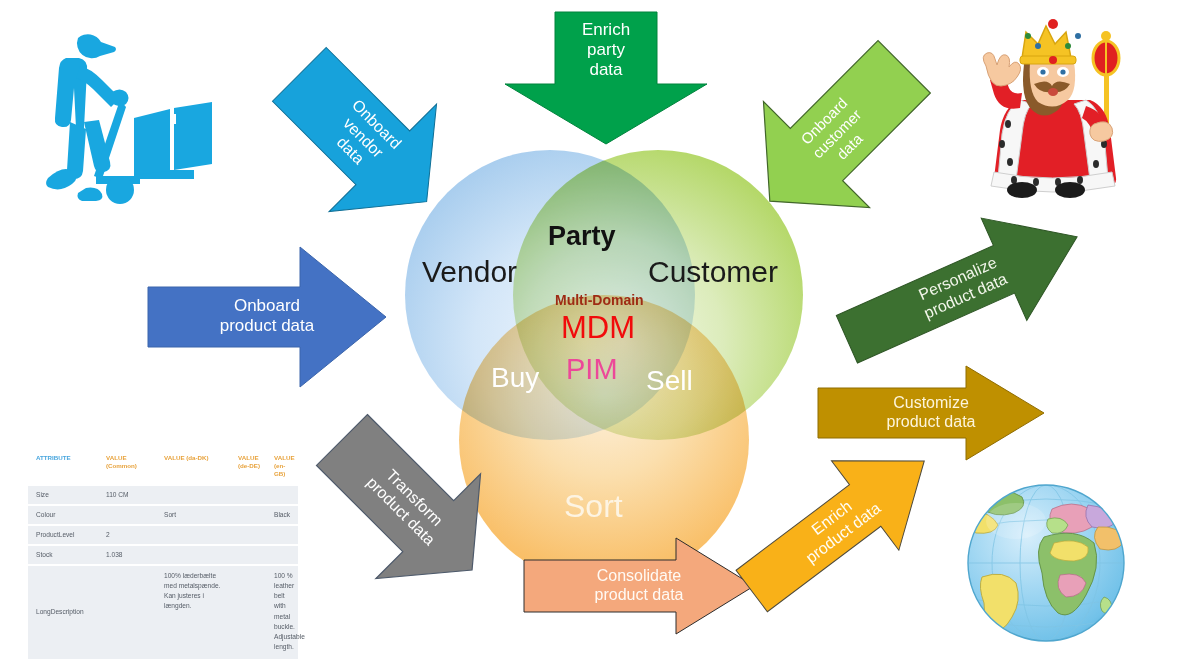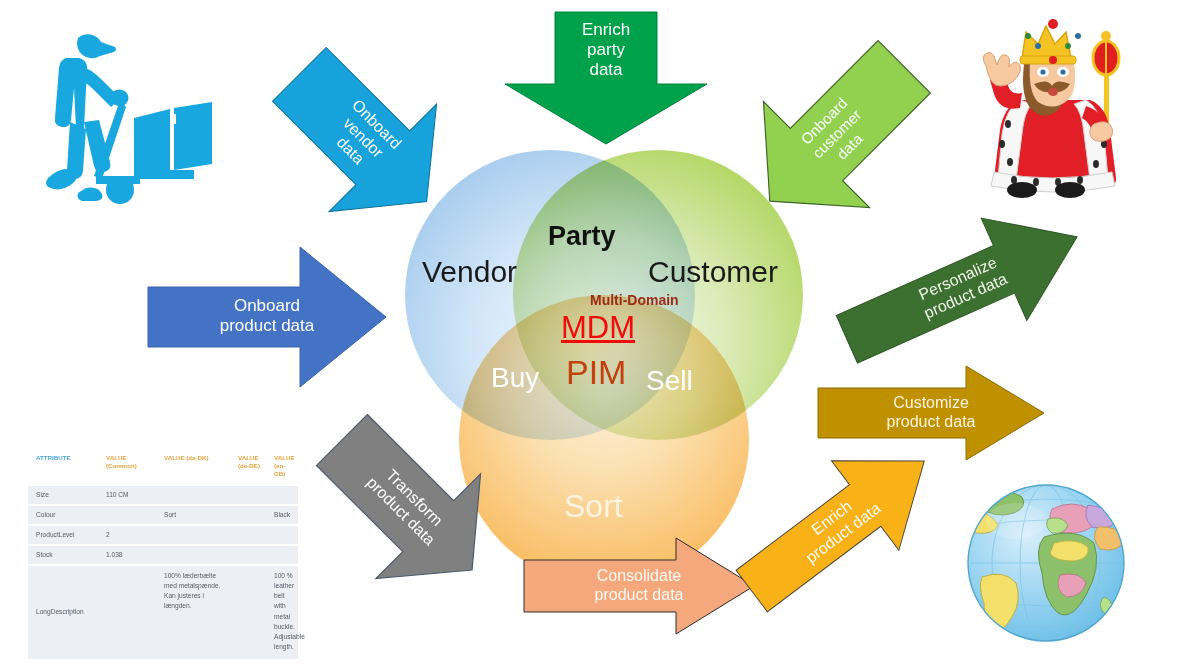--- a/index.html
+++ b/index.html
@@ -35,23 +35,23 @@
     mix-blend-mode: multiply;
   }
   .venn-label {
     position: absolute;
     white-space: nowrap;
     pointer-events: none;
   }
   #label-party   { left: 153px; top: 81px;  font-size: 27px; font-weight: bold; color: #111111; }
   #label-vendor  { left: 27px;  top: 115px; font-size: 30px; color: #1a1a1a; }
   #label-customer{ left: 253px; top: 115px; font-size: 30px; color: #1a1a1a; }
-  #label-multi   { left: 160px; top: 152px; font-size: 14px; font-weight: bold; color: #9e2b14; margin-left: 35px; }
-  #label-mdm     { left: 166px; top: 170px; font-size: 31px; color: #f10b0b; text-decoration: underline; }
-  #label-pim     { left: 171px; top: 213px; font-size: 34px; color: #c2410c; }
+  #label-multi   { left: 160px; top: 152px; font-size: 14px; font-weight: bold; color: #9e2b14; }
+  #label-mdm     { left: 166px; top: 170px; font-size: 31px; color: #f10b0b; }
+  #label-pim     { left: 171px; top: 213px; font-size: 29px; color: #ec4899; }
   #label-buy     { left: 96px;  top: 222px; font-size: 28px; color: #ffffff; text-align: right; }
   #label-sell    { left: 251px; top: 225px; font-size: 28px; color: #ffffff; }
   #label-product { left: 159px; top: 293px; font-size: 27px; font-weight: bold; color: #0d0d0d; }
   #label-make    { left: 169px; top: 348px; font-size: 32px; color: #fdf4e3; }
 
   
   .arrow { position: absolute; }
   .arrow svg { display: block; overflow: visible; }
   .arrow-text {
     position: absolute;

